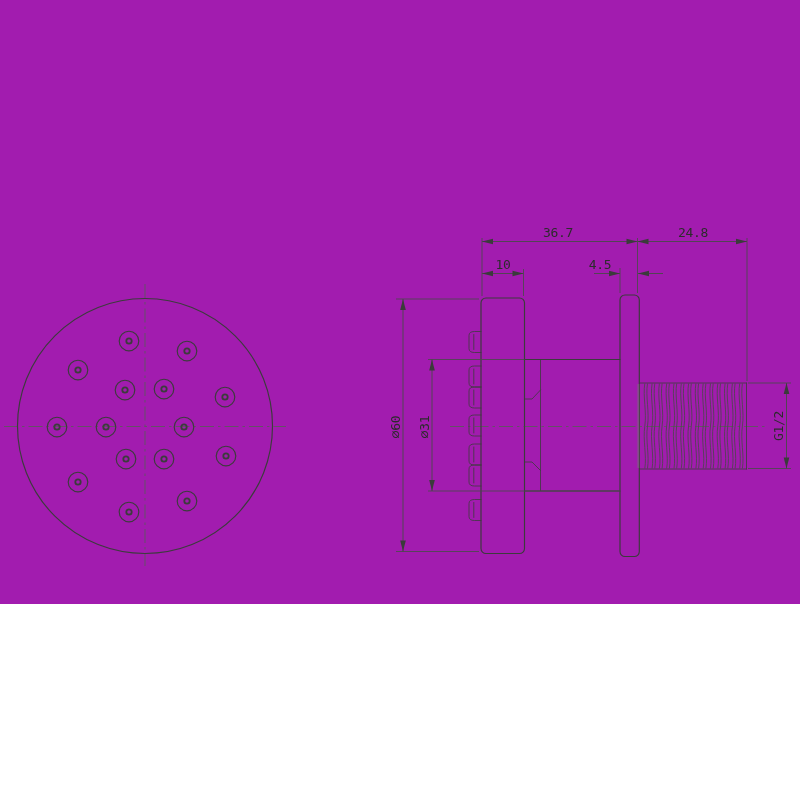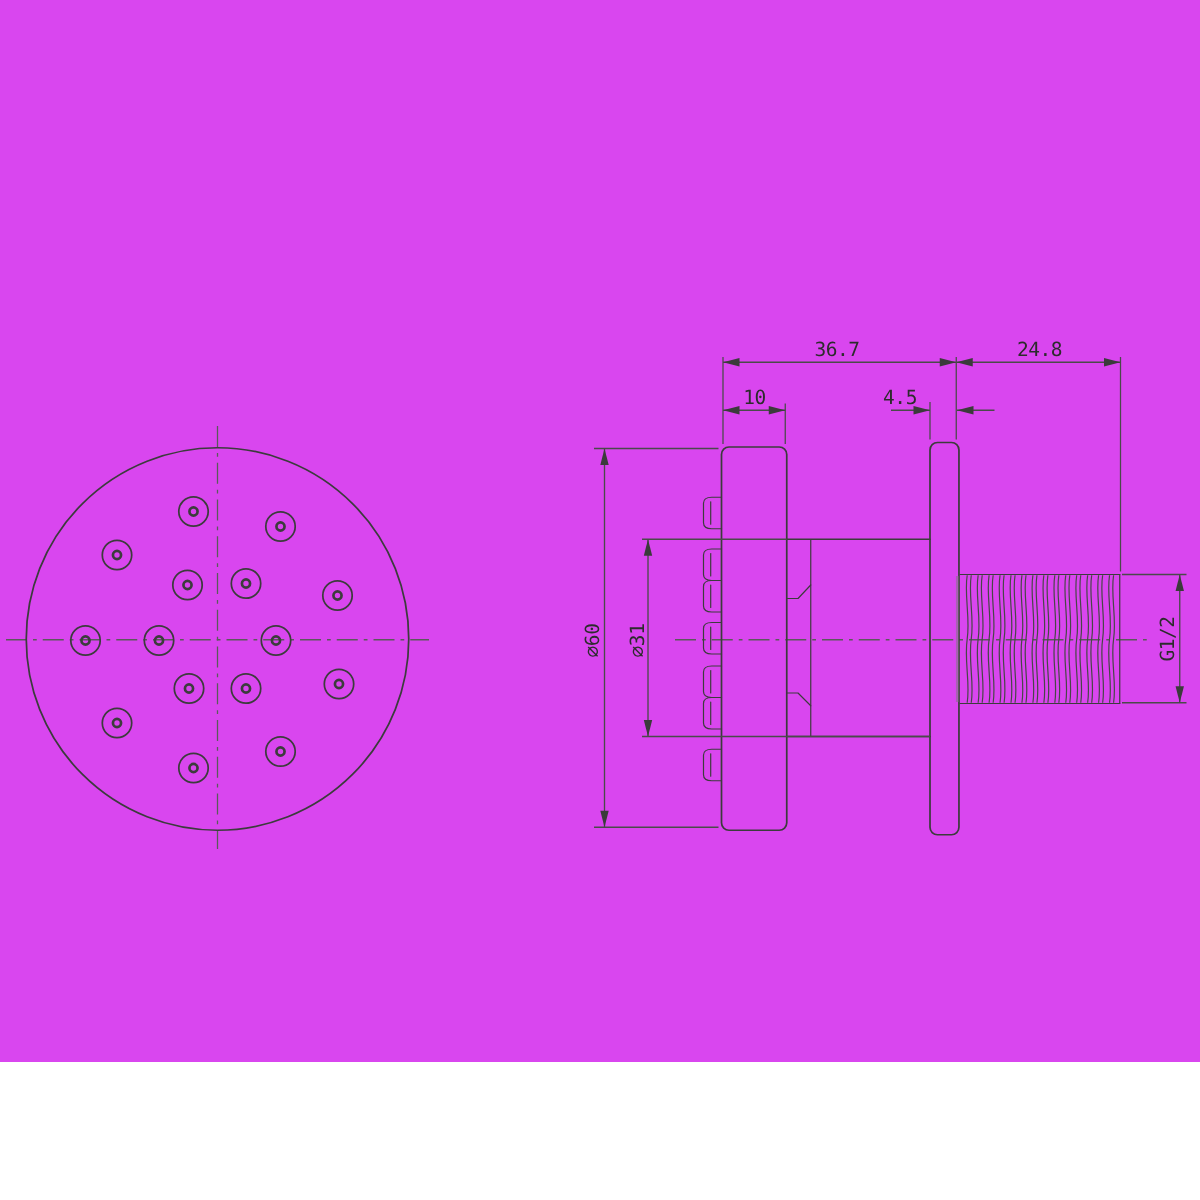--- a/index.html
+++ b/index.html
@@ -1,16 +1,16 @@
 <!DOCTYPE html>
 <html><head>
 <meta charset="utf-8">
 <style>
   html,body{margin:0;padding:0;background:#ffffff;}
-  #canvas{width:800px;height:708px;background:#d946ef;position:relative;}
+  #canvas{width:800px;height:604px;background:#a21caf;position:relative;}
   svg{display:block;}
   .obj{fill:none;stroke:#3c3c3c;stroke-width:1.15;stroke-linejoin:round;stroke-linecap:round;}
   .dim{fill:none;stroke:#4a4a4a;stroke-width:0.9;}
   .ext{fill:none;stroke:#4a4a4a;stroke-width:0.85;}
   .cl{fill:none;stroke:#5a5a5a;stroke-width:0.85;stroke-dasharray:14 4 2.5 4;}
   .shade{stroke:#787878;stroke-width:2;opacity:0.5;}
   .thread-line{fill:none;stroke:#474747;stroke-width:0.8;}
   .thin{stroke-width:0.8;}
   text{font-family:"DejaVu Sans Mono", monospace;font-size:13px;fill:#2c2c2c;letter-spacing:-0.3px;}
 </style>

